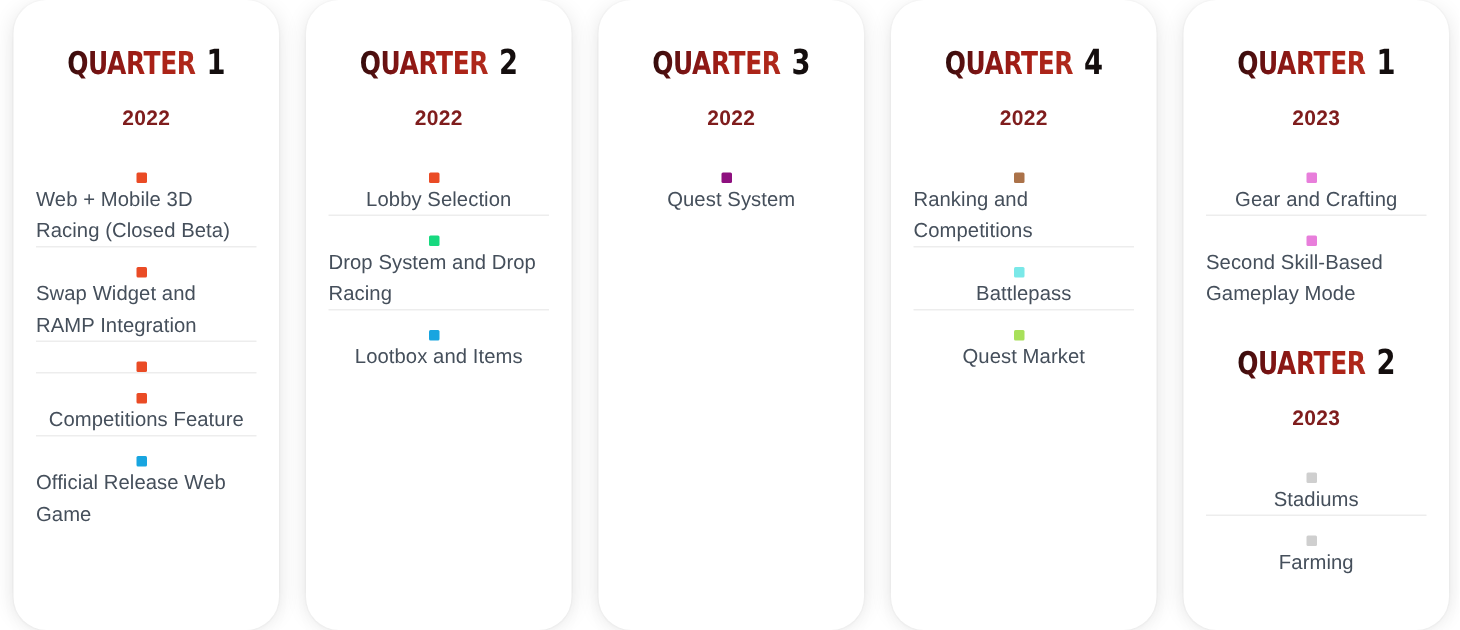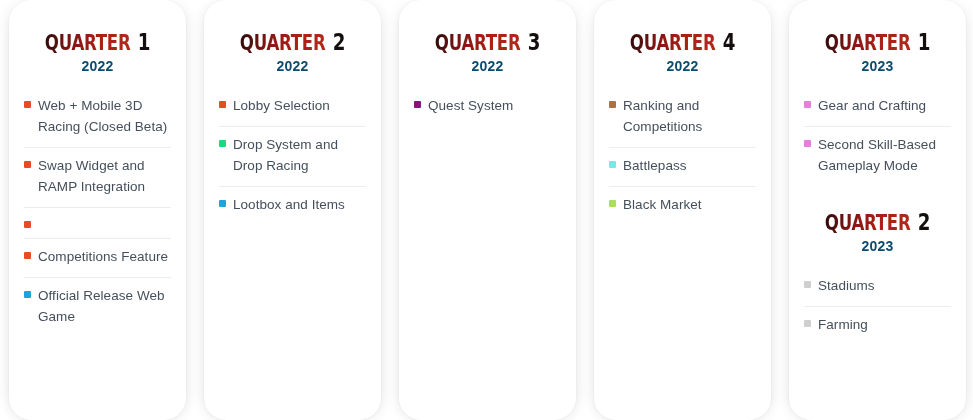--- a/index.html
+++ b/index.html
@@ -67,37 +67,38 @@
     -webkit-text-fill-color: transparent;
   }
   .q-num {
     color: #140e0e;
     font-size: 23px;
     margin-left: 2px;
   }
   .q-year {
     font-size: 14px;
     font-weight: 700;
-    color: #0c4a6e;
+    color: #7f1d1d;
     letter-spacing: 0.2px;
-    margin: 4px;
+    margin: 16px;
   }
 
   
   .q-list {
     list-style: none;
     margin: 0;
     padding: 0;
   }
   .q-item {
     position: relative;
     display: flex;
-    align-items: flex-start;
-    padding: 7px 0 10px 0;
+    align-items: center;
+    padding: 7px 0 0 0;
     border-bottom: 1px solid #ededed;
+    flex-direction: column;
   }
   .q-item:last-child {
     border-bottom: none;
   }
   .bullet {
     flex: 0 0 auto;
     width: 7px;
     height: 7px;
     border-radius: 1px;
     margin-top: 6px;
@@ -201,21 +202,21 @@
             <li class="q-item">
               <span class="bullet" style="background: rgb(171, 114, 73);"></span>
               <span class="q-text">Ranking and Competitions</span>
             </li>
             <li class="q-item">
               <span class="bullet" style="background: rgb(122, 232, 232);"></span>
               <span class="q-text">Battlepass</span>
             </li>
             <li class="q-item">
               <span class="bullet" style="background: rgb(168, 224, 90);"></span>
-              <span class="q-text">Black Market</span>
+              <span class="q-text">Quest Market</span>
             </li>
           </ul>
         </div>
       </div>
     </div>
     <div class="column">
       <div class="card">
         <div>
           <div class="q-header">
             <div class="q-title"><span class="q-word">QUARTER</span> <span class="q-num">1</span></div>

